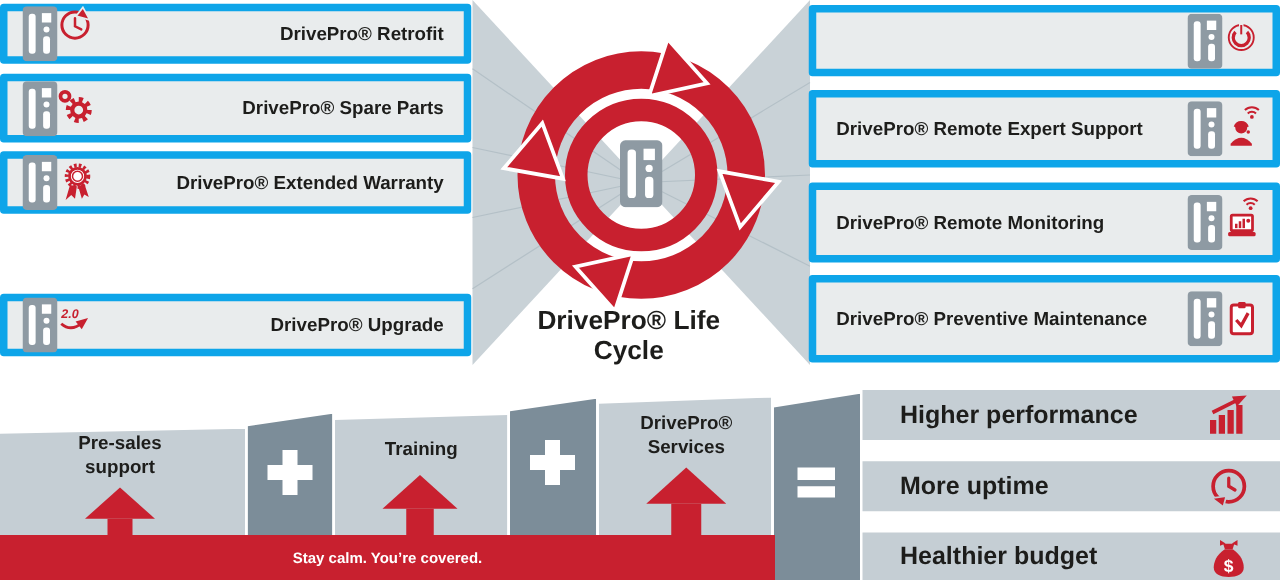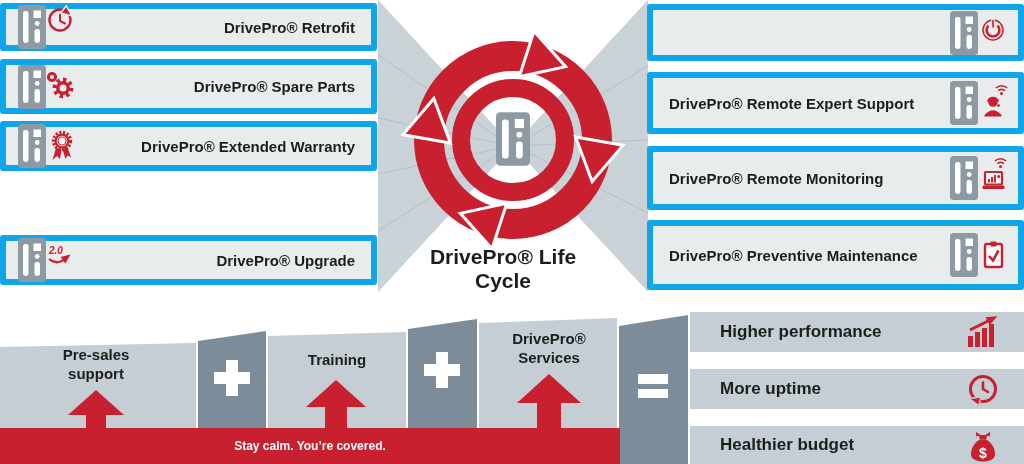--- a/index.html
+++ b/index.html
@@ -48,21 +48,21 @@
   .up-arrow .head{width:0;height:0;margin:0 auto;}
   .up-arrow .shaft{background:var(--red);margin:0 auto;}
   
   .banner{position:absolute;left:0;top:428px;width:620px;height:36px;background:var(--red);
           z-index:5;display:flex;align-items:center;justify-content:center;}
   .banner span{color:#fff;font-weight:bold;font-size:12px;}
   
   .result-bar{position:absolute;left:690px;width:334px;background:var(--light);
               display:flex;align-items:center;justify-content:space-between;
               padding:0 24px 0 30px;box-sizing:border-box;z-index:1;}
-  .result-label{font-weight:bold;font-size:17px;}
+  .result-label{font-weight:bold;font-size:20px;}
 </style>
 </head>
 <body>
 
 <svg width="0" height="0" style="position:absolute" aria-hidden="true">
   <defs>
     <symbol id="drive-sym" viewBox="0 0 28 44">
       <rect x="0" y="0" width="28" height="44" rx="3.5" fill="var(--drivegray)"></rect>
       <rect x="5" y="6" width="5.5" height="32" rx="2.4" fill="#fff"></rect>
       <rect x="15.5" y="5.5" width="7.5" height="7.5" fill="#fff"></rect>

